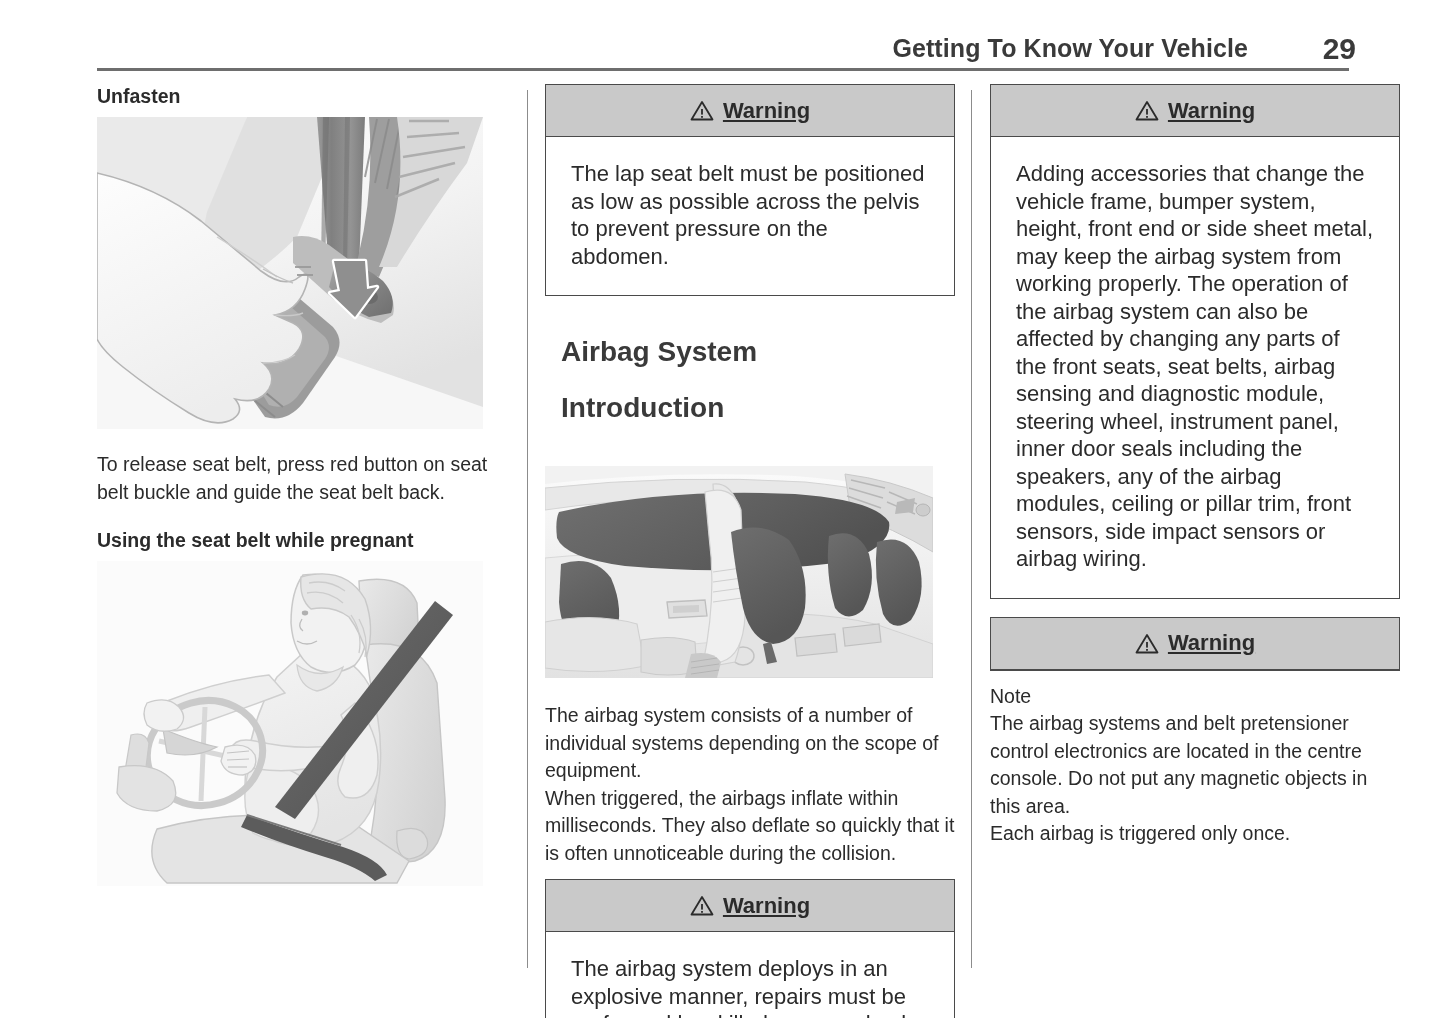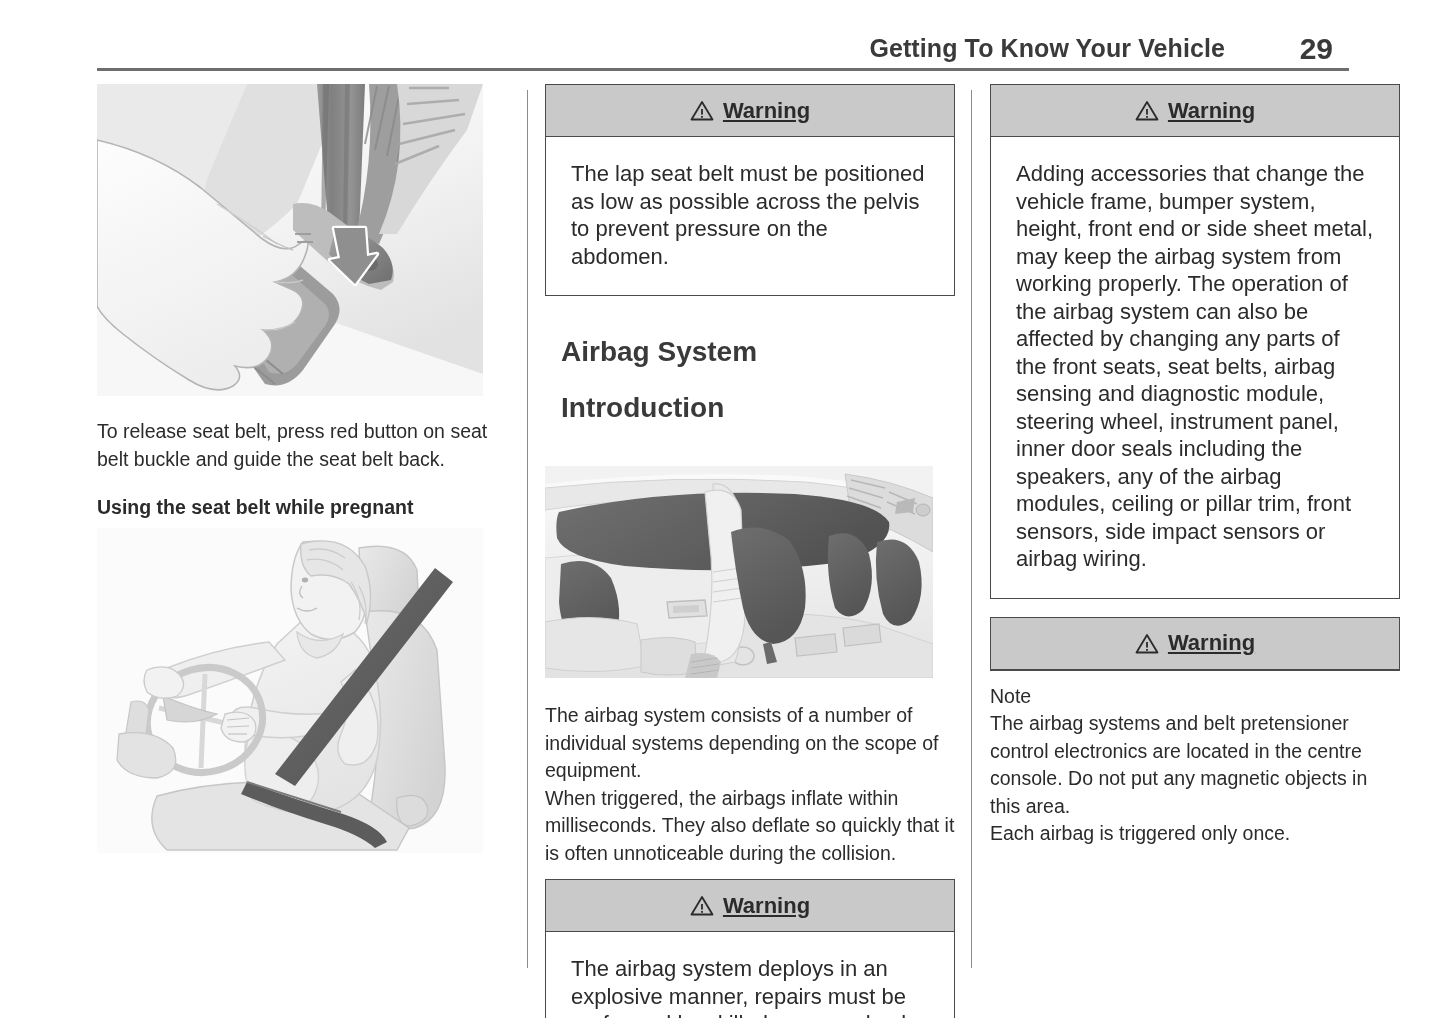--- a/index.html
+++ b/index.html
@@ -12,21 +12,21 @@
     height: 1018px;
     font-family: "Liberation Sans", sans-serif;
     color: #2b2b2b;
     position: relative;
     overflow: hidden;
   }
 
   
   #page-header {
     position: absolute;
-    left: 81px;
+    left: 104px;
     top: 34px;
     width: 1252px;
     height: 36px;
   }
   #page-header .header-title {
     position: absolute;
     right: 108px;
     top: 0;
     font-size: 25px;
     font-weight: bold;
@@ -160,20 +160,21 @@
 </div>
 <div id="header-rule"></div>
 
 <div id="columns">
 
   <div class="col-divider" id="divider-1"></div>
   <div class="col-divider" id="divider-2"></div>
 
   <div class="column" id="col-left">
 
+    <h2 class="subhead">Unfasten</h2>
 
     <svg class="figure fig-unfasten" viewBox="0 0 386 312">
       <defs>
         <linearGradient id="bgGrad" x1="0" y1="0" x2="0.5" y2="1">
           <stop offset="0%" stop-color="#ffffff"></stop>
           <stop offset="55%" stop-color="#f3f3f3"></stop>
           <stop offset="100%" stop-color="#e2e2e2"></stop>
         </linearGradient>
         <linearGradient id="beltGrad" x1="0" y1="0" x2="1" y2="0">
           <stop offset="0%" stop-color="#9a9a9a"></stop>

